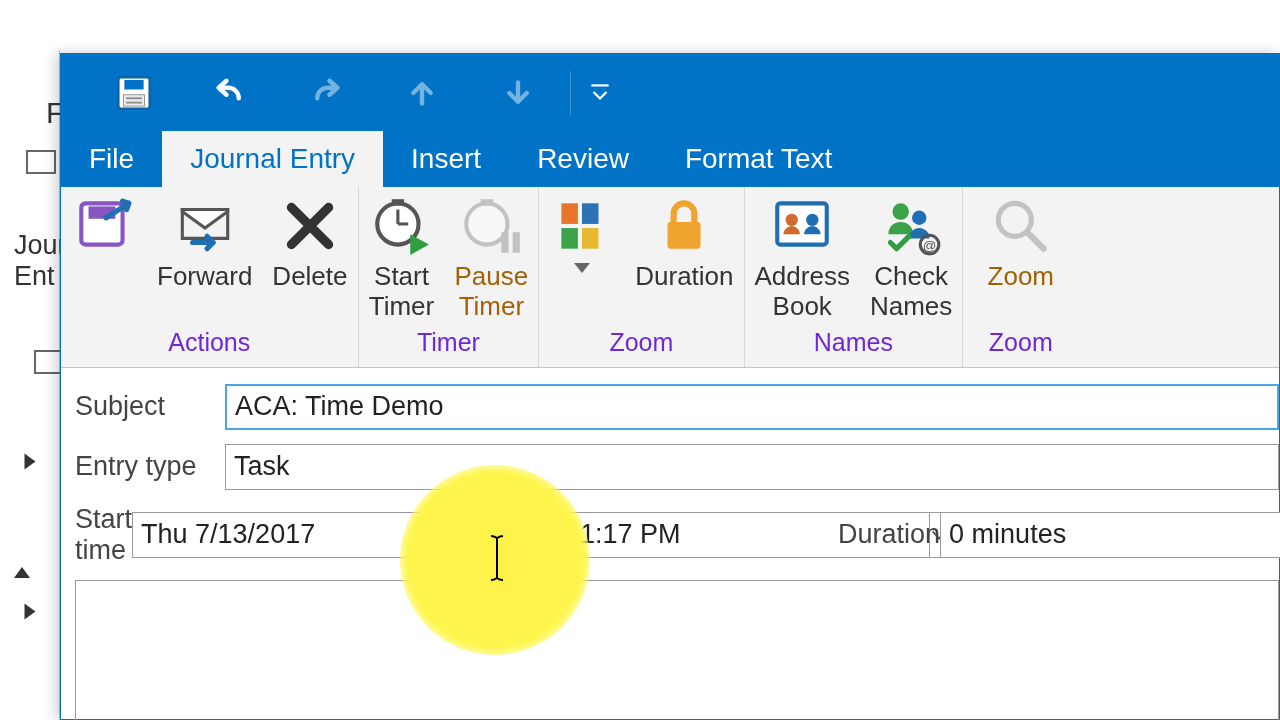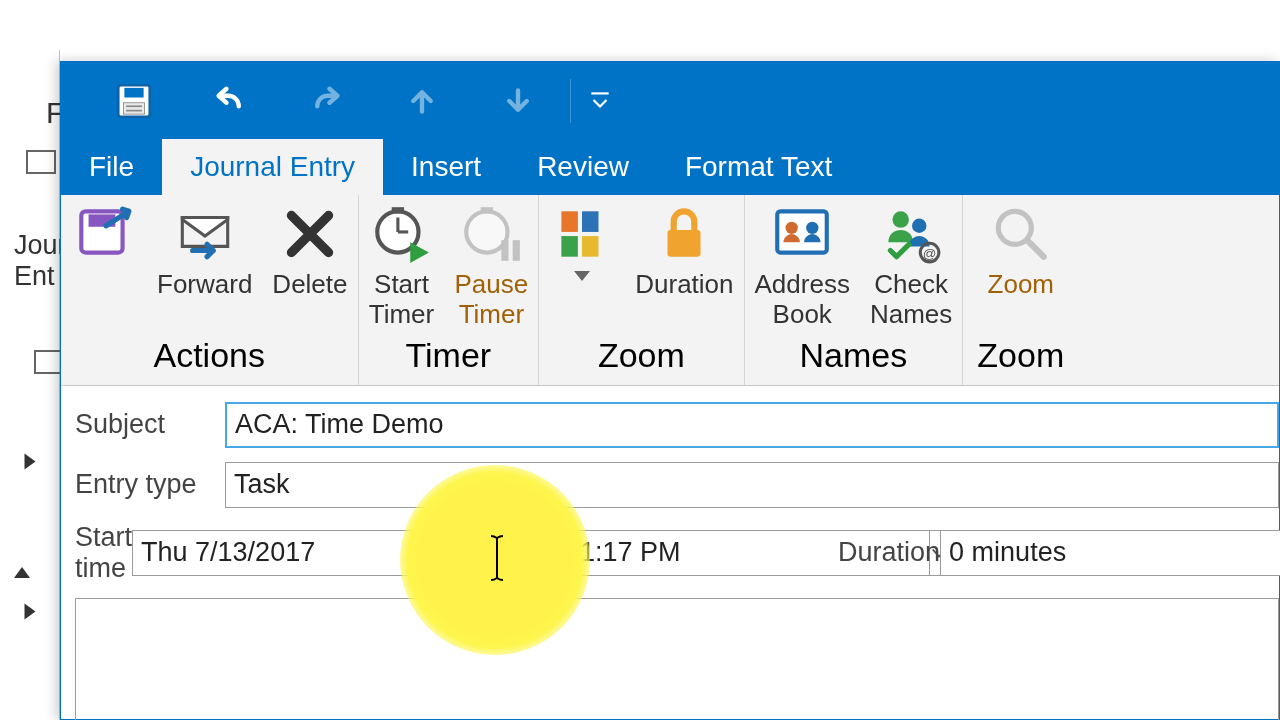--- a/index.html
+++ b/index.html
@@ -29,21 +29,20 @@
     border-top:11px solid #333;
     transform:rotate(-90deg);
   }
   .window {
     position: absolute;
     left: 60px; top: 53px;
     right: 0; bottom: 0;
     background: #fff;
     border: 1px solid #0173c7;
     box-shadow: -4px 0 12px rgba(0,0,0,.20);
-    margin-top: 8px;
   }
   
   .titlebar {
     height: 78px;
     background: #0173c7;
     display: flex;
     align-items: center;
   }
   .qat { display:flex; align-items:center; gap:0; padding-left:25px; }
   .qat-btn {
@@ -79,21 +78,21 @@
     border-bottom:1px solid #c5c5c5;
     display:flex;
   }
   .group {
     border-right:1px solid #d6d6d6;
     display:flex; flex-direction:column;
     padding: 4px 0 4px 0;
   }
   .group-body { display:flex; flex:1; align-items:flex-start; }
   .group-label {
-    text-align:center; font-size:34px; color:#000000;
+    text-align:center; font-size:25px; color:#6d28d9;
     padding:4px 0 6px 0;
   }
   .rbtn {
     display:flex; flex-direction:column; align-items:center;
     padding: 2px 10px 2px 10px;
     cursor:pointer;
     min-width:80px;
   }
   .rbtn .ico { width:66px; height:66px; display:flex; align-items:center; justify-content:center; }
   .rbtn .lbl { font-size:26px; color:#333; text-align:center; line-height:1.15; margin-top:3px; white-space:pre-line;}

